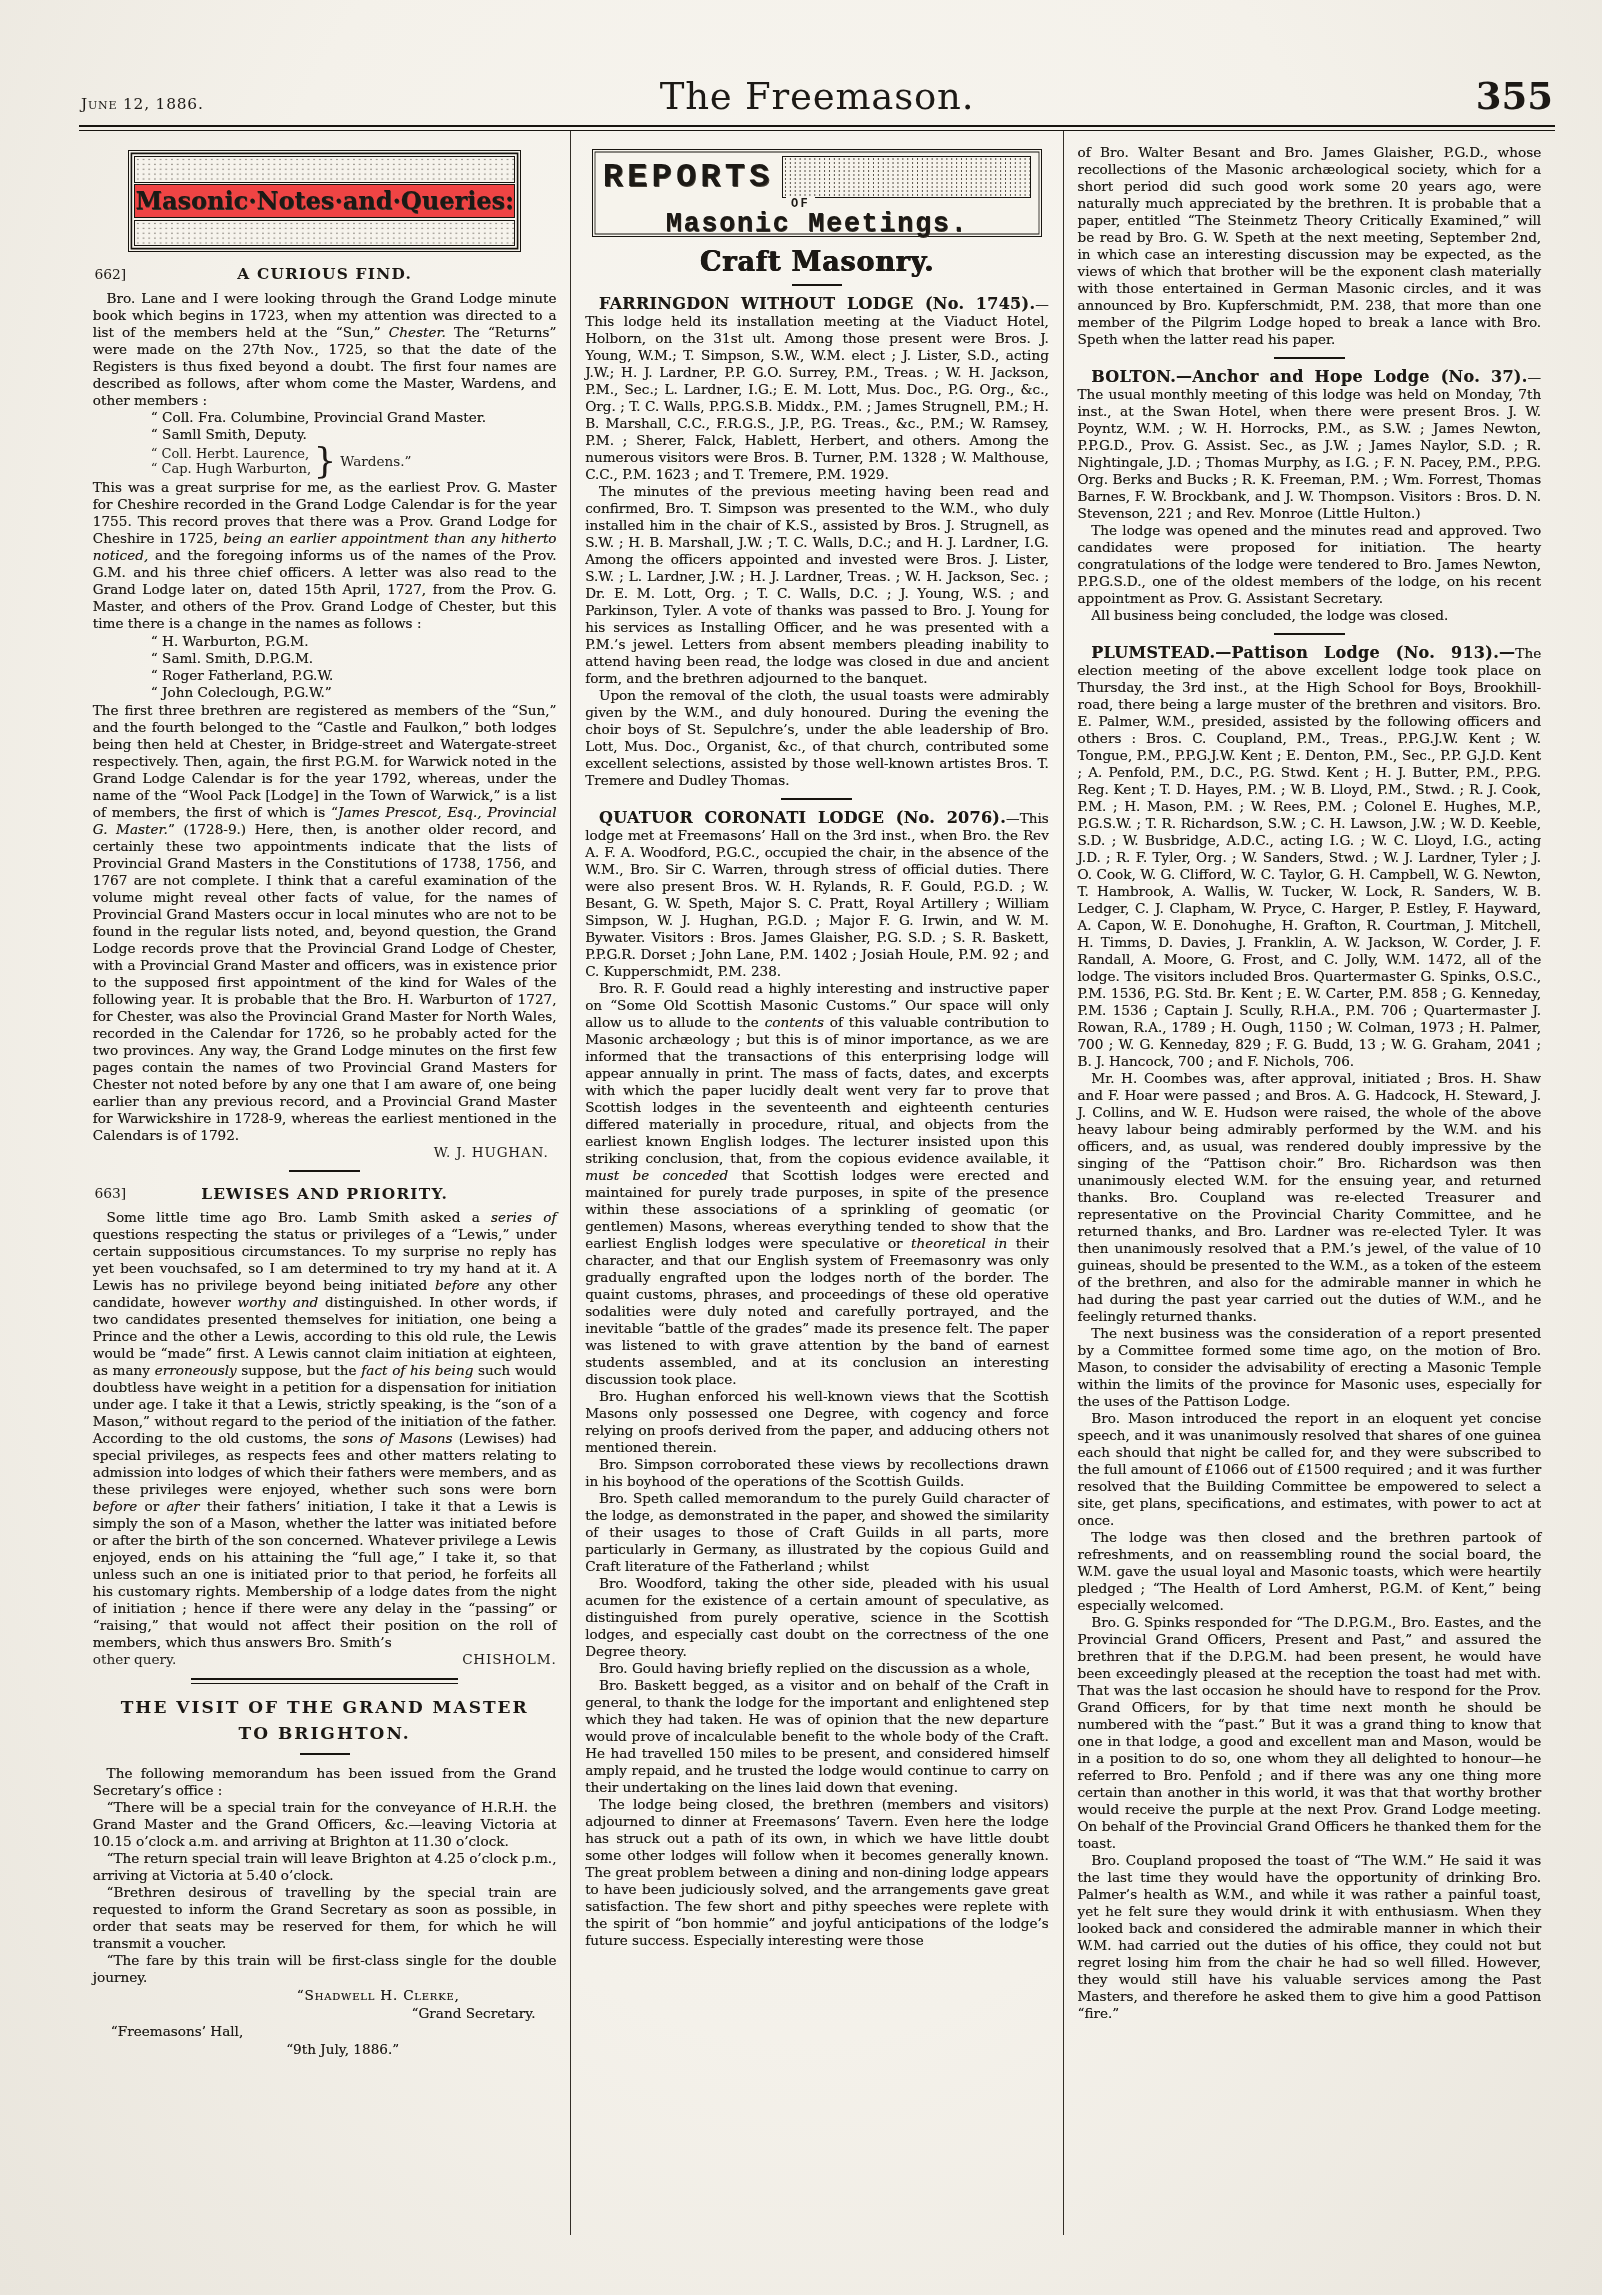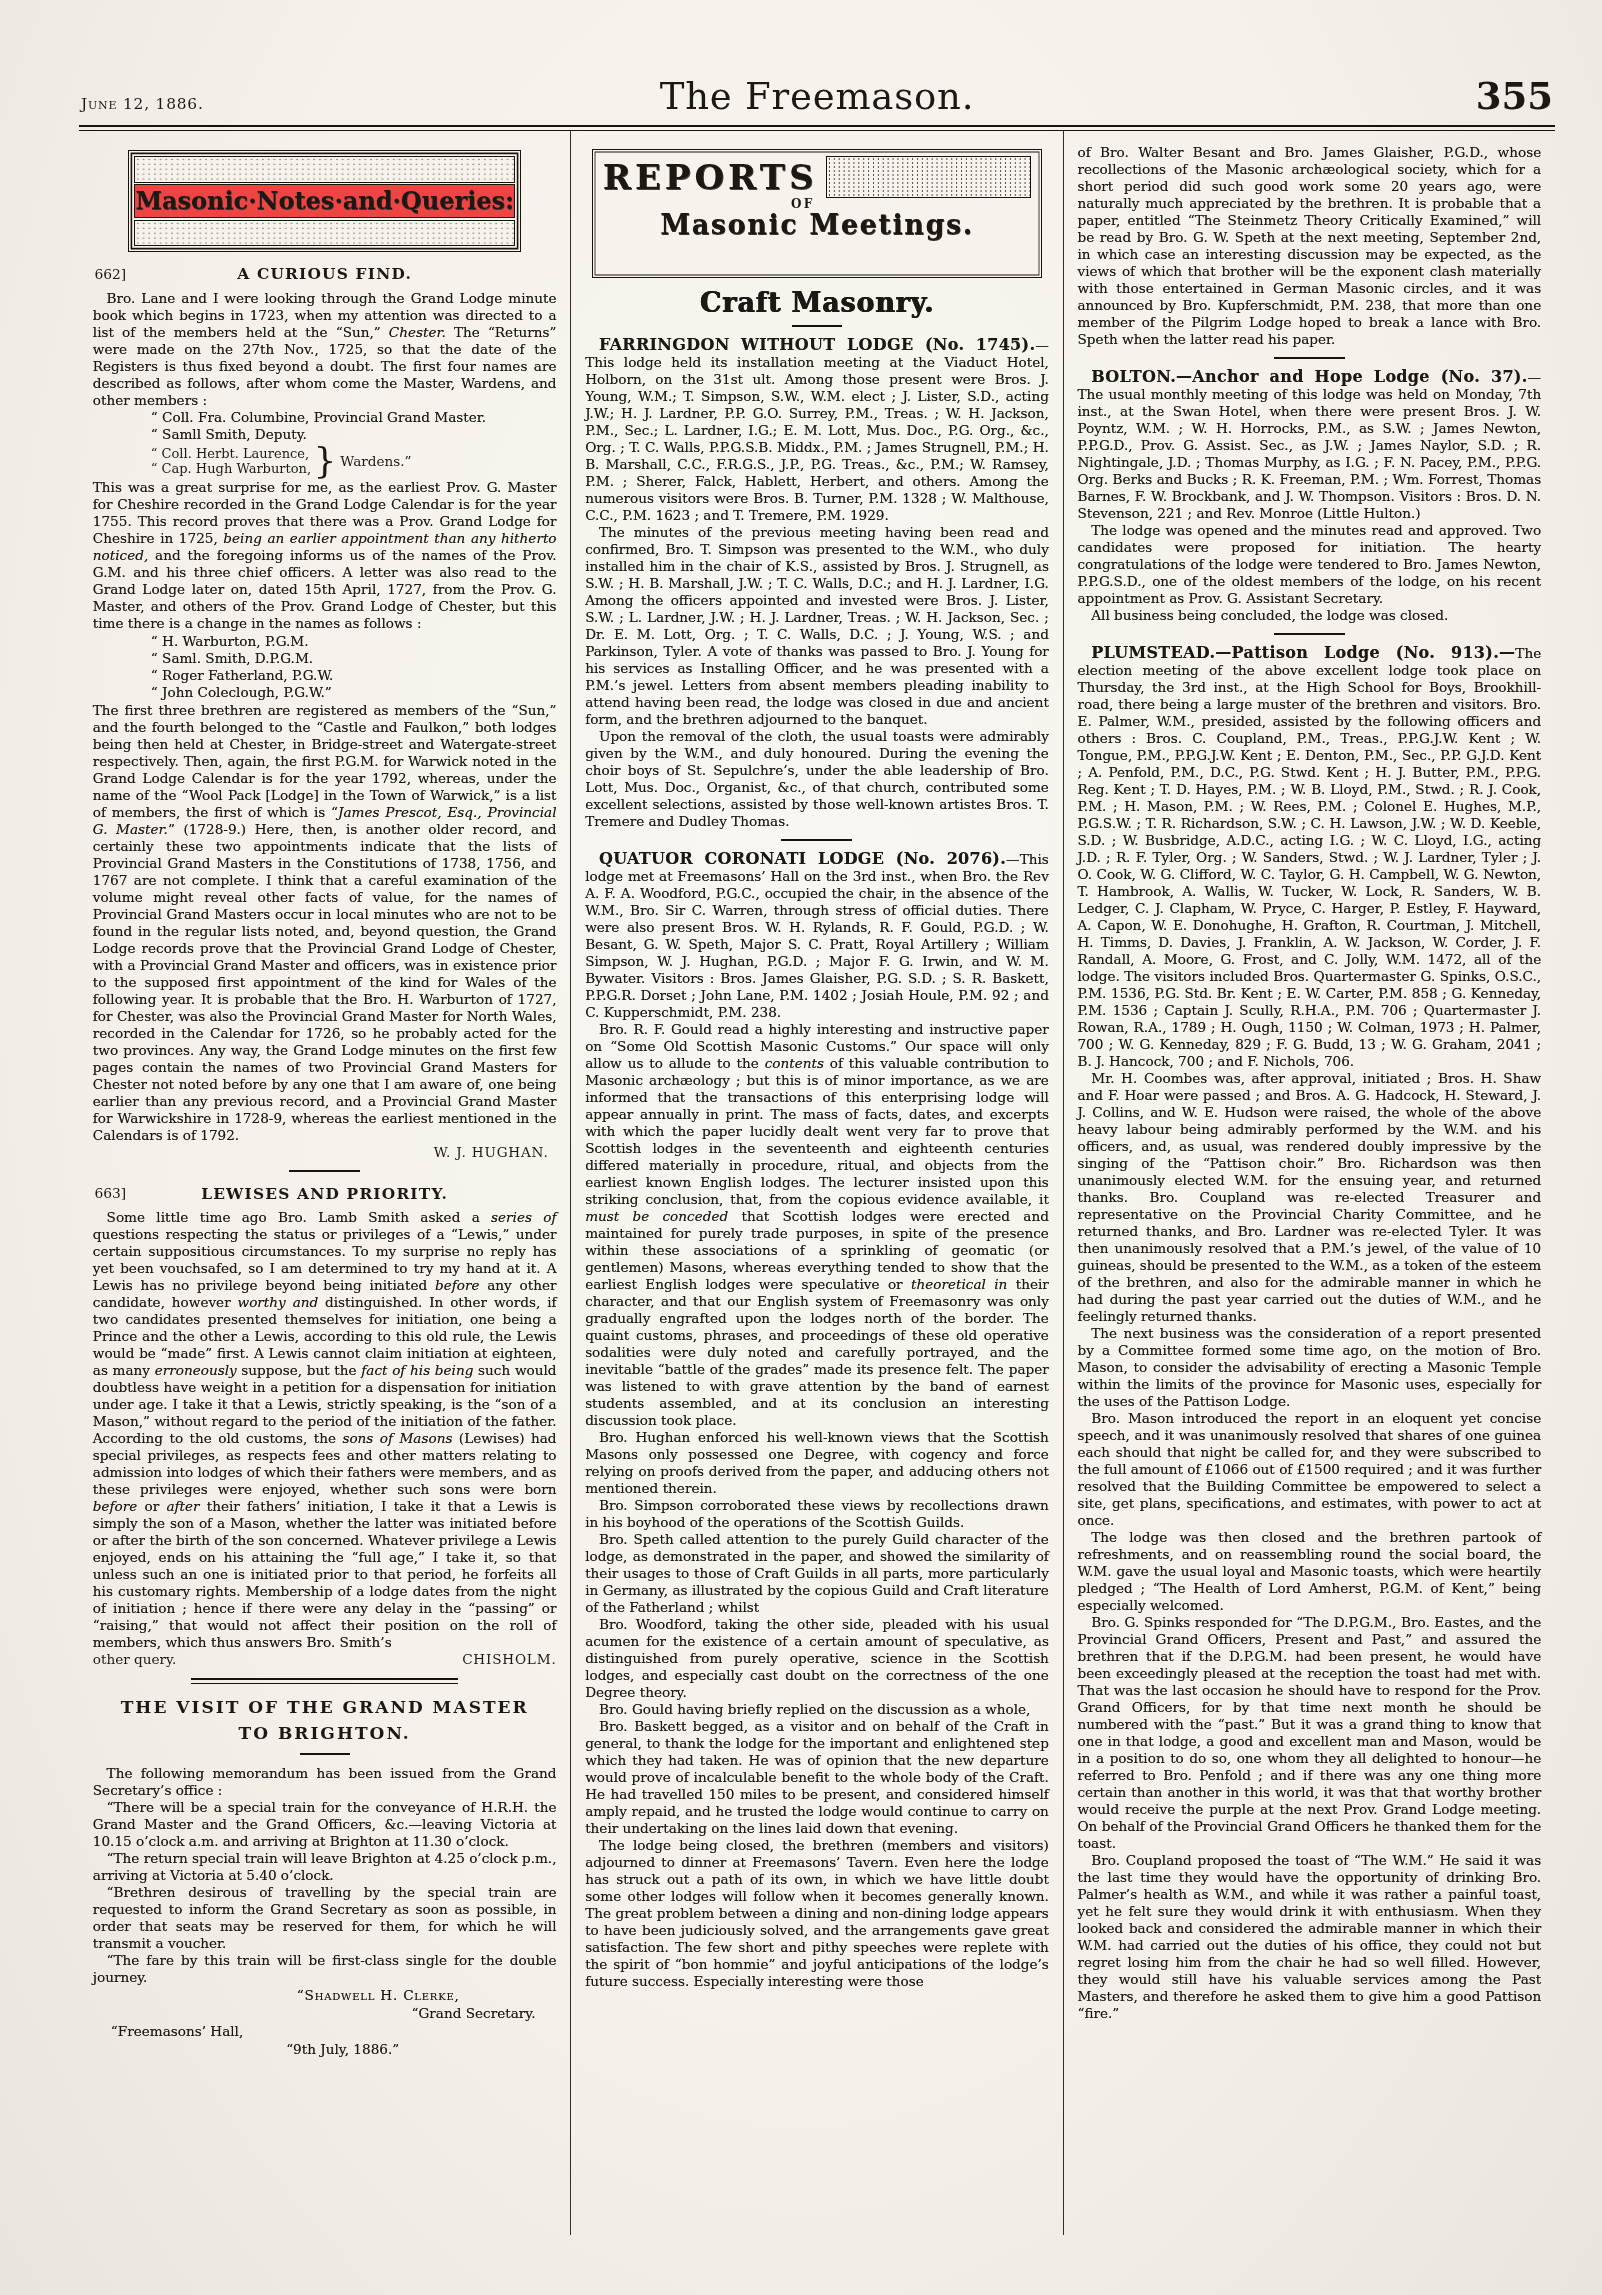--- a/index.html
+++ b/index.html
@@ -82,23 +82,23 @@
     flex:1 1 0;
     background-image:radial-gradient(circle,#55504706 0, #554f46 0.8px, transparent 1.1px);
     background-size:5.7px 4.9px;border:0.8px solid #17140f;
   }
   .mnq-band{
     margin:1.6px 0;border:1.6px solid #17140f;background:#ef4444;
     text-align:center;font-size:24px;font-weight:bold;line-height:32px;
     letter-spacing:0;text-shadow:0.5px 0.5px 0 #3a352c;
   }
   .banner-rep{
-    width:450px;height:129px;margin:4.9px auto 8px;box-sizing:border-box;
+    width:450px;height:88px;margin:4.9px auto 8px;box-sizing:border-box;
     border:1.6px solid #17140f;box-shadow:inset 0 0 0 1.6px #f6f3ec, inset 0 0 0 2.4px #17140f;
-    padding:6.5px 9.7px 4.9px;background:#f6f3ec;position:relative;
+    padding:6.5px 9.7px 4.9px;background:#f6f3ec;position:relative;font-family:Liberation Mono, monospace;
   }
   .rep-row1{display:flex;align-items:center;}
   .rep-word{
     font-size:34px;font-weight:bold;letter-spacing:4px;line-height:37px;
     text-shadow:0.8px 0.8px 0 #4a443a;
   }
   .rep-vignette{
     flex:1;height:40px;margin-left:8px;border:1.2px solid #17140f;
     background-image:radial-gradient(circle,#554f46 0.8px, transparent 1.1px);
     background-size:4.9px 4px;
@@ -189,21 +189,21 @@
         <div class="craft">Craft Masonry.</div>
         <div class="rule-thin"></div>
         <p class="para"><span class="lead">FARRINGDON WITHOUT LODGE (No. 1745).</span><span>—This lodge held its installation meeting at the Viaduct Hotel, Holborn, on the 31st ult. Among those present were Bros. J. Young, W.M.; T. Simpson, S.W., W.M. elect ; J. Lister, S.D., acting J.W.; H. J. Lardner, P.P. G.O. Surrey, P.M., Treas. ; W. H. Jackson, P.M., Sec.; L. Lardner, I.G.; E. M. Lott, Mus. Doc., P.G. Org., &amp;c., Org. ; T. C. Walls, P.P.G.S.B. Middx., P.M. ; James Strugnell, P.M.; H. B. Marshall, C.C., F.R.G.S., J.P., P.G. Treas., &amp;c., P.M.; W. Ramsey, P.M. ; Sherer, Falck, Hablett, Herbert, and others. Among the numerous visitors were Bros. B. Turner, P.M. 1328 ; W. Malthouse, C.C., P.M. 1623 ; and T. Tremere, P.M. 1929.</span></p>
         <p class="para"><span>The minutes of the previous meeting having been read and confirmed, Bro. T. Simpson was presented to the W.M., who duly installed him in the chair of K.S., assisted by Bros. J. Strugnell, as S.W. ; H. B. Marshall, J.W. ; T. C. Walls, D.C.; and H. J. Lardner, I.G. Among the officers appointed and invested were Bros. J. Lister, S.W. ; L. Lardner, J.W. ; H. J. Lardner, Treas. ; W. H. Jackson, Sec. ; Dr. E. M. Lott, Org. ; T. C. Walls, D.C. ; J. Young, W.S. ; and Parkinson, Tyler. A vote of thanks was passed to Bro. J. Young for his services as Installing Officer, and he was presented with a P.M.’s jewel. Letters from absent members pleading inability to attend having been read, the lodge was closed in due and ancient form, and the brethren adjourned to the banquet.</span></p>
         <p class="para"><span>Upon the removal of the cloth, the usual toasts were admirably given by the W.M., and duly honoured. During the evening the choir boys of St. Sepulchre’s, under the able leadership of Bro. Lott, Mus. Doc., Organist, &amp;c., of that church, contributed some excellent selections, assisted by those well-known artistes Bros. T. Tremere and Dudley Thomas.</span></p>
         <div class="rule-short"></div>
         <p class="para"><span class="lead">QUATUOR CORONATI LODGE (No. 2076).</span><span>—This lodge met at Freemasons’ Hall on the 3rd inst., when Bro. the Rev A. F. A. Woodford, P.G.C., occupied the chair, in the absence of the W.M., Bro. Sir C. Warren, through stress of official duties. There were also present Bros. W. H. Rylands, R. F. Gould, P.G.D. ; W. Besant, G. W. Speth, Major S. C. Pratt, Royal Artillery ; William Simpson, W. J. Hughan, P.G.D. ; Major F. G. Irwin, and W. M. Bywater. Visitors : Bros. James Glaisher, P.G. S.D. ; S. R. Baskett, P.P.G.R. Dorset ; John Lane, P.M. 1402 ; Josiah Houle, P.M. 92 ; and C. Kupperschmidt, P.M. 238.</span></p>
         <p class="para"><span>Bro. R. F. Gould read a highly interesting and instructive paper on “Some Old Scottish Masonic Customs.” Our space will only allow us to allude to the </span><span class="it">contents</span><span> of this valuable contribution to Masonic archæology ; but this is of minor importance, as we are informed that the transactions of this enterprising lodge will appear annually in print. The mass of facts, dates, and excerpts with which the paper lucidly dealt went very far to prove that Scottish lodges in the seventeenth and eighteenth centuries differed materially in procedure, ritual, and objects from the earliest known English lodges. The lecturer insisted upon this striking conclusion, that, from the copious evidence available, it </span><span class="it">must be conceded</span><span> that Scottish lodges were erected and maintained for purely trade purposes, in spite of the presence within these associations of a sprinkling of geomatic (or gentlemen) Masons, whereas everything tended to show that the earliest English lodges were speculative or </span><span class="it">theoretical in</span><span> their character, and that our English system of Freemasonry was only gradually engrafted upon the lodges north of the border. The quaint customs, phrases, and proceedings of these old operative sodalities were duly noted and carefully portrayed, and the inevitable “battle of the grades” made its presence felt. The paper was listened to with grave attention by the band of earnest students assembled, and at its conclusion an interesting discussion took place.</span></p>
         <p class="para"><span>Bro. Hughan enforced his well-known views that the Scottish Masons only possessed one Degree, with cogency and force relying on proofs derived from the paper, and adducing others not mentioned therein.</span></p>
         <p class="para"><span>Bro. Simpson corroborated these views by recollections drawn in his boyhood of the operations of the Scottish Guilds.</span></p>
-        <p class="para"><span>Bro. Speth called attention to the purely Guild character of the lodge, as demonstrated in the paper, and showed the similarity of their usages to those of Craft Guilds in all parts, more particularly in Germany, as illustrated by the copious Guild and Craft literature of the Fatherland ; whilst</span></p>
+        <p class="para"><span>Bro. Speth called memorandum to the purely Guild character of the lodge, as demonstrated in the paper, and showed the similarity of their usages to those of Craft Guilds in all parts, more particularly in Germany, as illustrated by the copious Guild and Craft literature of the Fatherland ; whilst</span></p>
         <p class="para"><span>Bro. Woodford, taking the other side, pleaded with his usual acumen for the existence of a certain amount of speculative, as distinguished from purely operative, science in the Scottish lodges, and especially cast doubt on the correctness of the one Degree theory.</span></p>
         <p class="para"><span>Bro. Gould having briefly replied on the discussion as a whole,</span></p>
         <p class="para"><span>Bro. Baskett begged, as a visitor and on behalf of the Craft in general, to thank the lodge for the important and enlightened step which they had taken. He was of opinion that the new departure would prove of incalculable benefit to the whole body of the Craft. He had travelled 150 miles to be present, and considered himself amply repaid, and he trusted the lodge would continue to carry on their undertaking on the lines laid down that evening.</span></p>
         <p class="para"><span>The lodge being closed, the brethren (members and visitors) adjourned to dinner at Freemasons’ Tavern. Even here the lodge has struck out a path of its own, in which we have little doubt some other lodges will follow when it becomes generally known. The great problem between a dining and non-dining lodge appears to have been judiciously solved, and the arrangements gave great satisfaction. The few short and pithy speeches were replete with the spirit of “bon hommie” and joyful anticipations of the lodge’s future success. Especially interesting were those</span></p>
       </div>
     <div class="col">
         <p class="para noind"><span>of Bro. Walter Besant and Bro. James Glaisher, P.G.D., whose recollections of the Masonic archæological society, which for a short period did such good work some 20 years ago, were naturally much appreciated by the brethren. It is probable that a paper, entitled “The Steinmetz Theory Critically Examined,” will be read by Bro. G. W. Speth at the next meeting, September 2nd, in which case an interesting discussion may be expected, as the views of which that brother will be the exponent clash materially with those entertained in German Masonic circles, and it was announced by Bro. Kupferschmidt, P.M. 238, that more than one member of the Pilgrim Lodge hoped to break a lance with Bro. Speth when the latter read his paper.</span></p>
         <div class="rule-short"></div>
         <p class="para"><span class="lead">BOLTON.—Anchor and Hope Lodge (No. 37).</span><span>—The usual monthly meeting of this lodge was held on Monday, 7th inst., at the Swan Hotel, when there were present Bros. J. W. Poyntz, W.M. ; W. H. Horrocks, P.M., as S.W. ; James Newton, P.P.G.D., Prov. G. Assist. Sec., as J.W. ; James Naylor, S.D. ; R. Nightingale, J.D. ; Thomas Murphy, as I.G. ; F. N. Pacey, P.M., P.P.G. Org. Berks and Bucks ; R. K. Freeman, P.M. ; Wm. Forrest, Thomas Barnes, F. W. Brockbank, and J. W. Thompson. Visitors : Bros. D. N. Stevenson, 221 ; and Rev. Monroe (Little Hulton.)</span></p>
         <p class="para"><span>The lodge was opened and the minutes read and approved. Two candidates were proposed for initiation. The hearty congratulations of the lodge were tendered to Bro. James Newton, P.P.G.S.D., one of the oldest members of the lodge, on his recent appointment as Prov. G. Assistant Secretary.</span></p>

